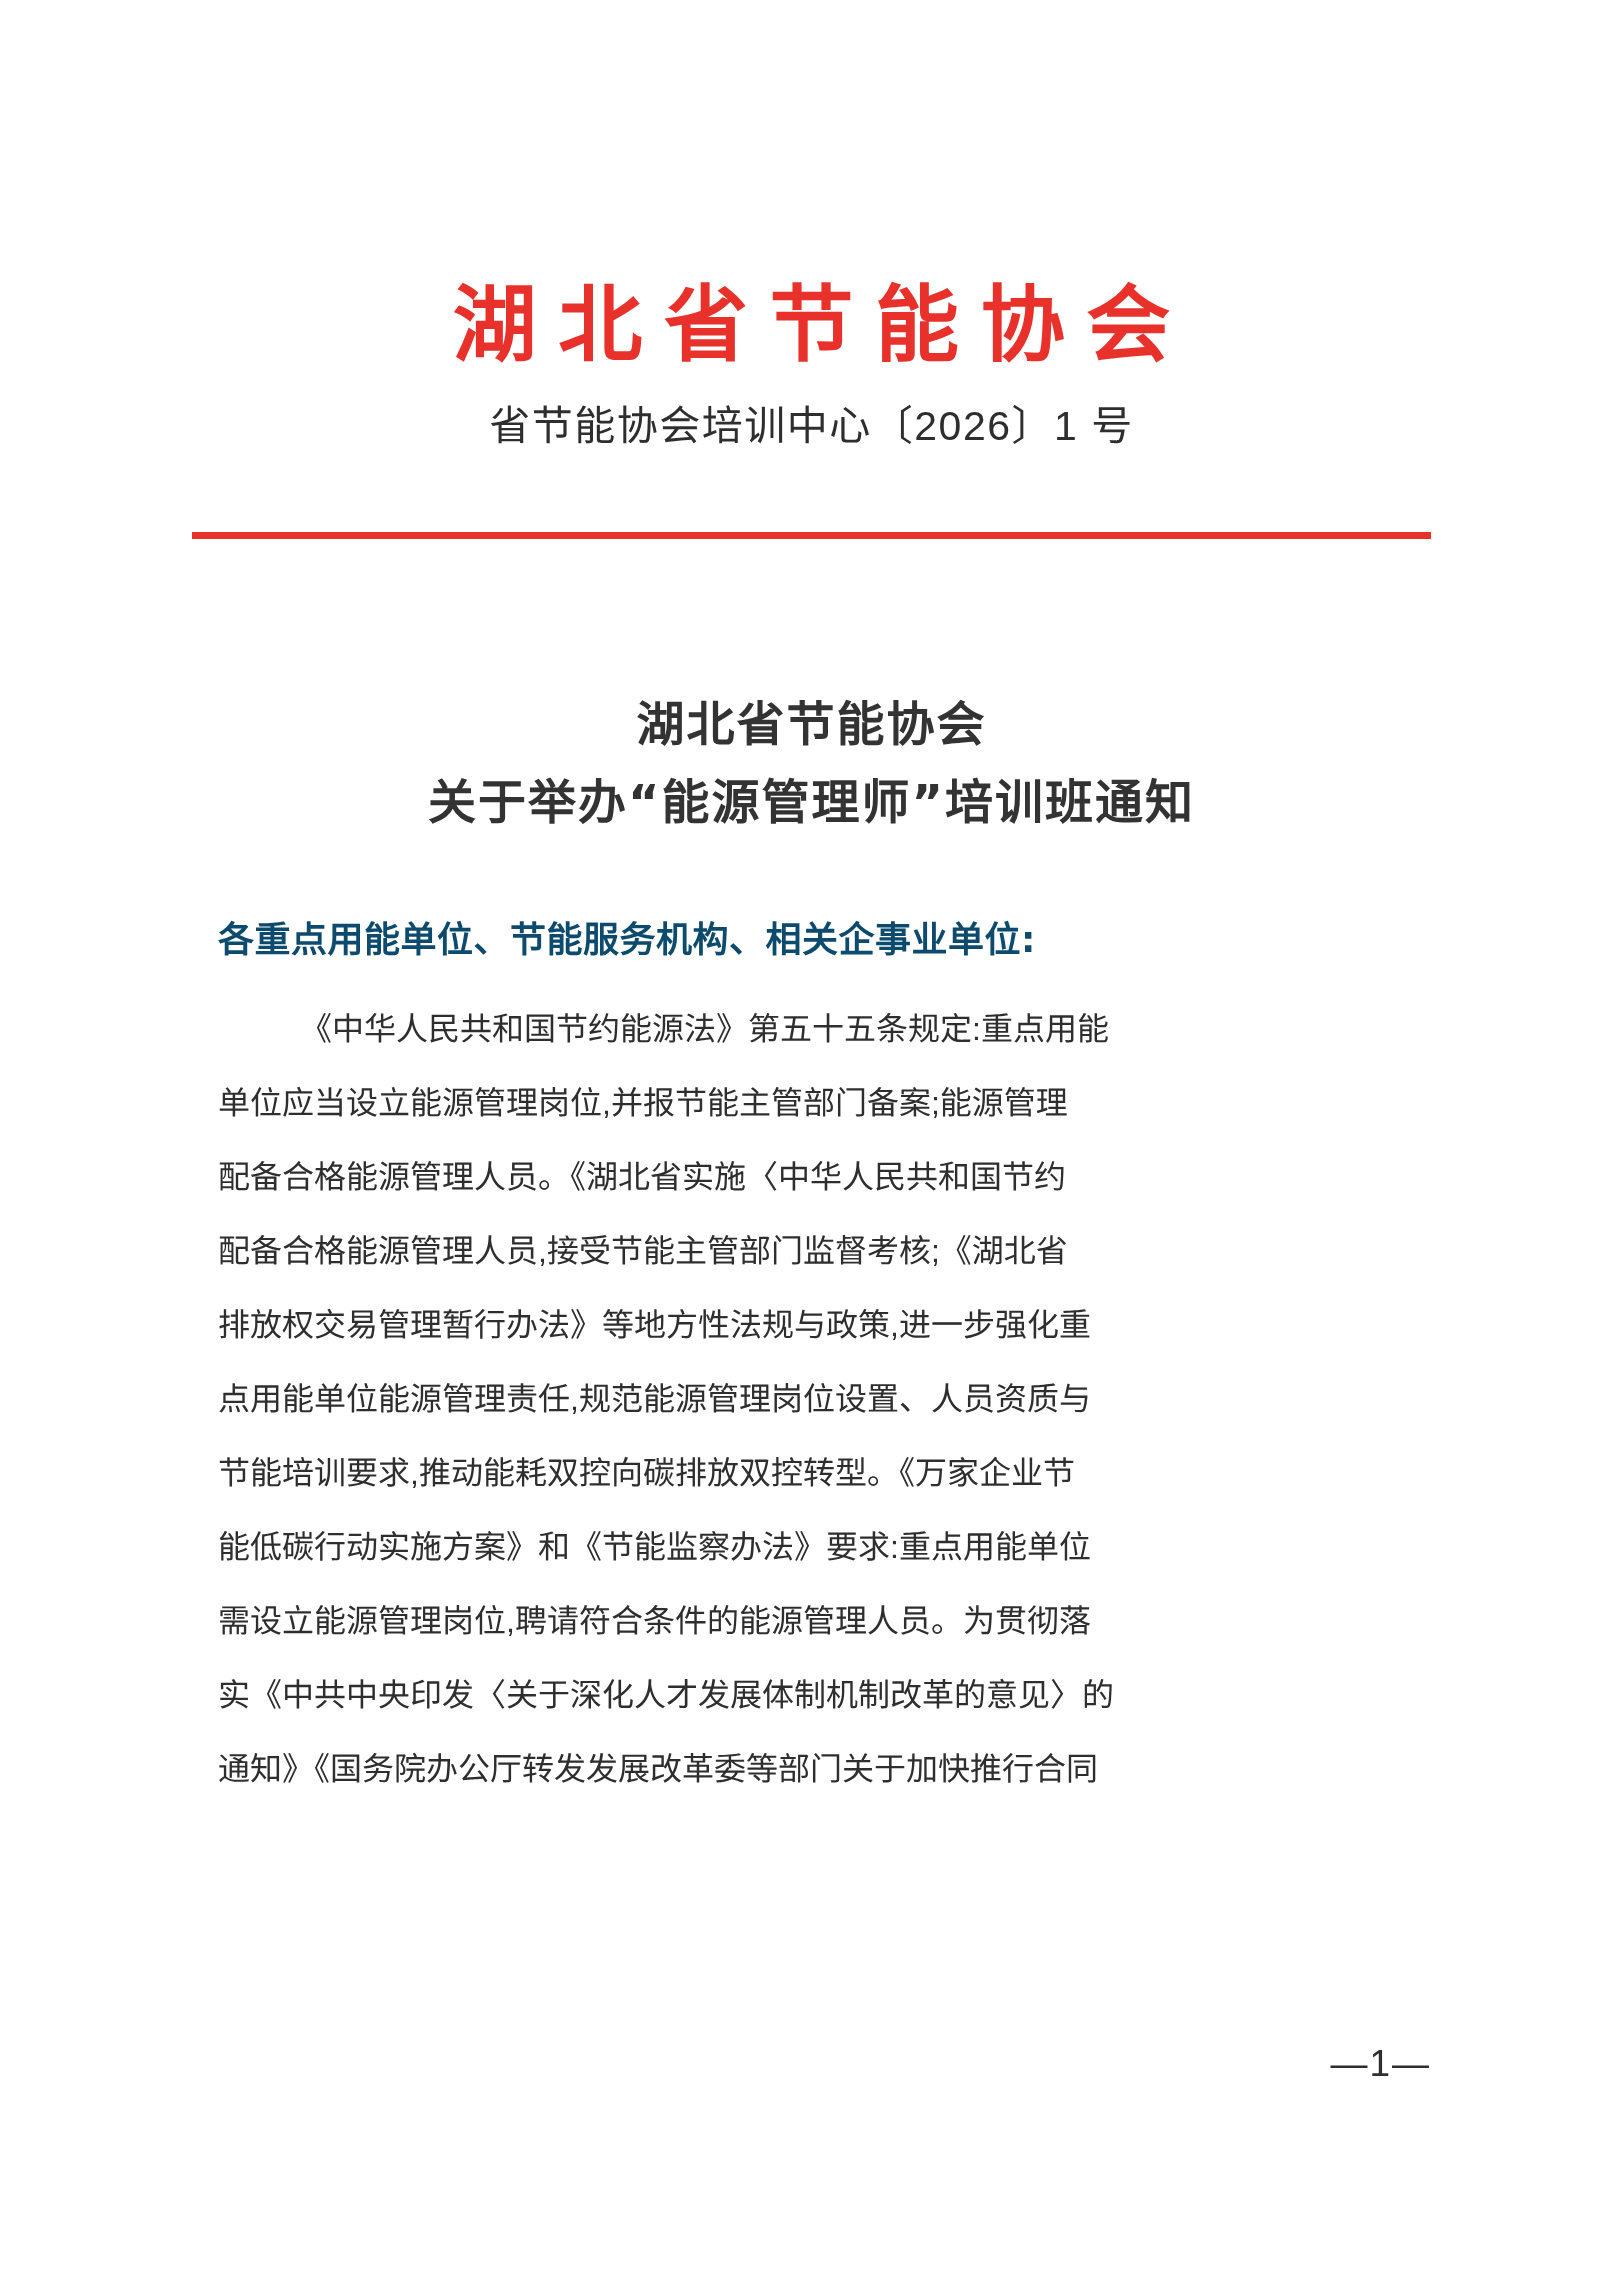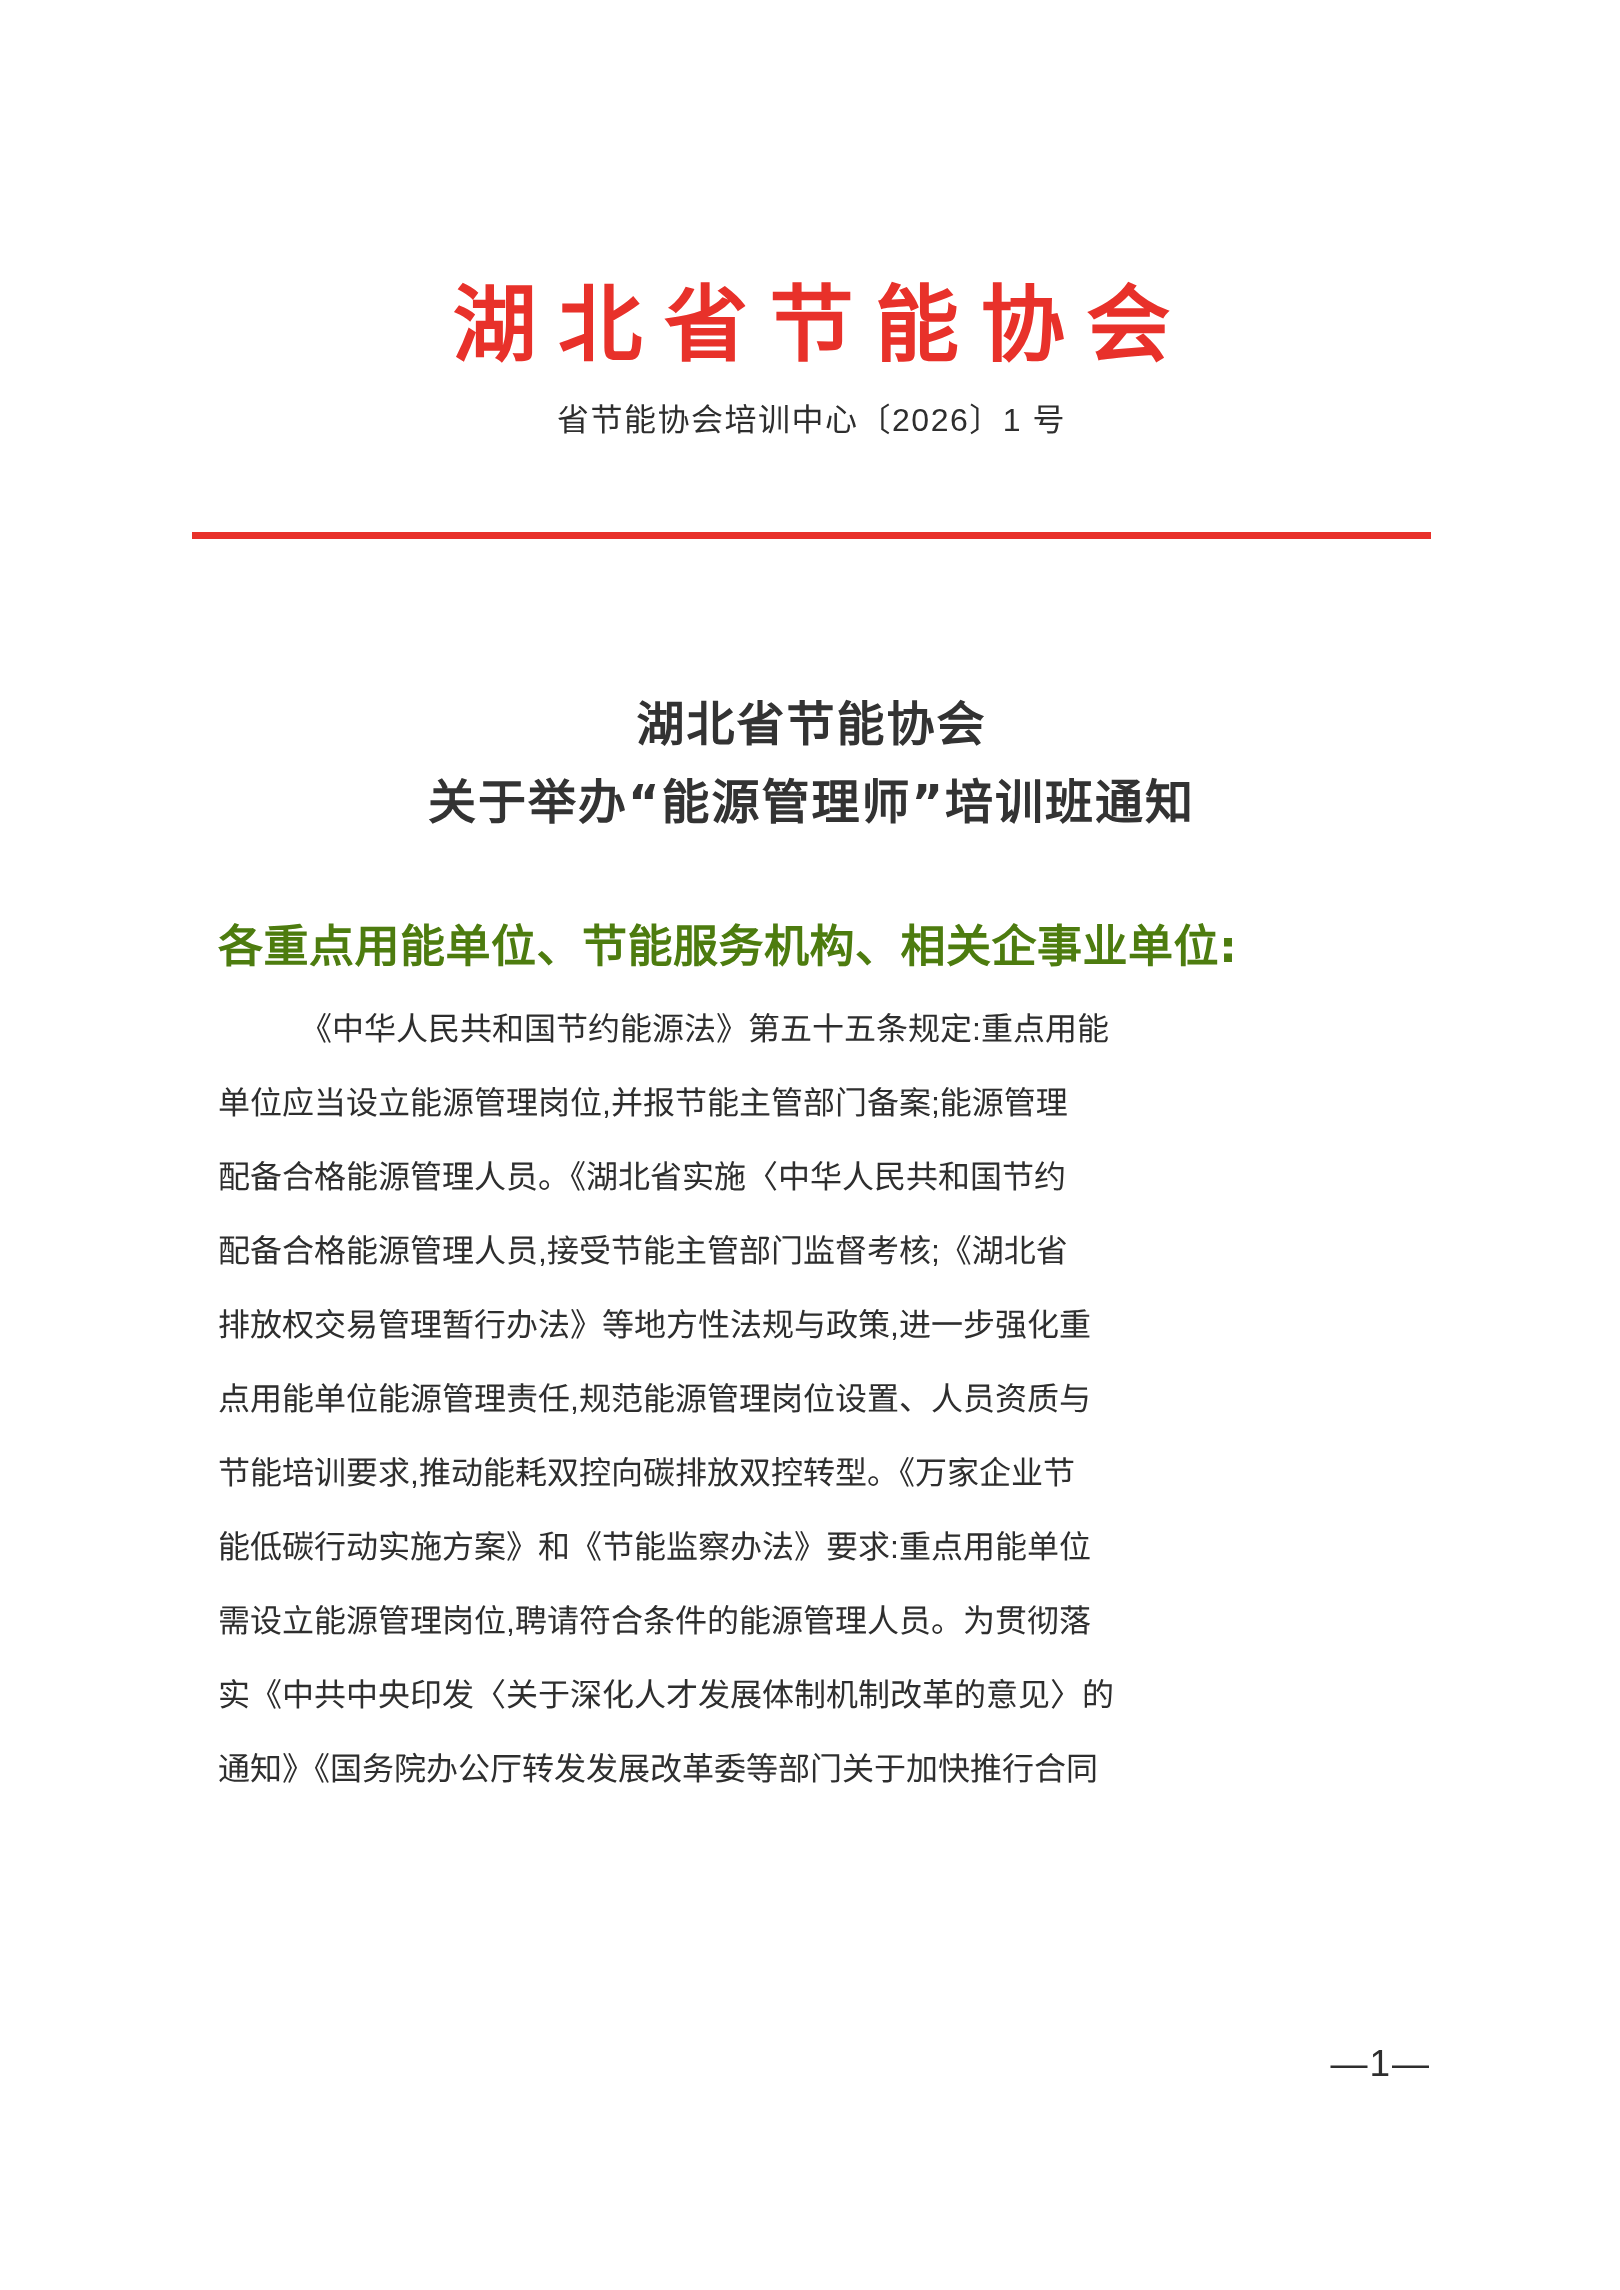--- a/index.html
+++ b/index.html
@@ -35,21 +35,21 @@
     line-height: 1.08;
     font-weight: 700;
     letter-spacing: 21.6px;
     text-indent: 21.6px;
     font-family: "DejaVu Sans", "Liberation Sans", sans-serif;
     white-space: nowrap;
   }
   .doc-number {
     margin-top: 29px;
     color: #2e2e2e;
-    font-size: 32px;
+    font-size: 41px;
     line-height: 1.3;
     letter-spacing: 1.5px;
     font-family: "Liberation Sans", "DejaVu Sans", sans-serif;
     white-space: nowrap;
   }
   .red-rule {
     position: absolute;
     left: 192px;
     top: 532px;
     width: 1239px;
@@ -74,24 +74,24 @@
     font-family: "DejaVu Sans", "Liberation Sans", sans-serif;
     white-space: nowrap;
   }
 
   
   .salutation {
     position: absolute;
     left: 218px;
     top: 914px;
     width: 1215px;
-    font-size: 45px;
+    font-size: 36px;
     line-height: 1.45;
     font-weight: 700;
-    color: #4d7c0f;
+    color: #0c4a6e;
     letter-spacing: 0.5px;
     font-family: "DejaVu Sans", "Liberation Sans", sans-serif;
     white-space: nowrap;
   }
 
   
   .body-text {
     position: absolute;
     left: 218px;
     top: 992px;

